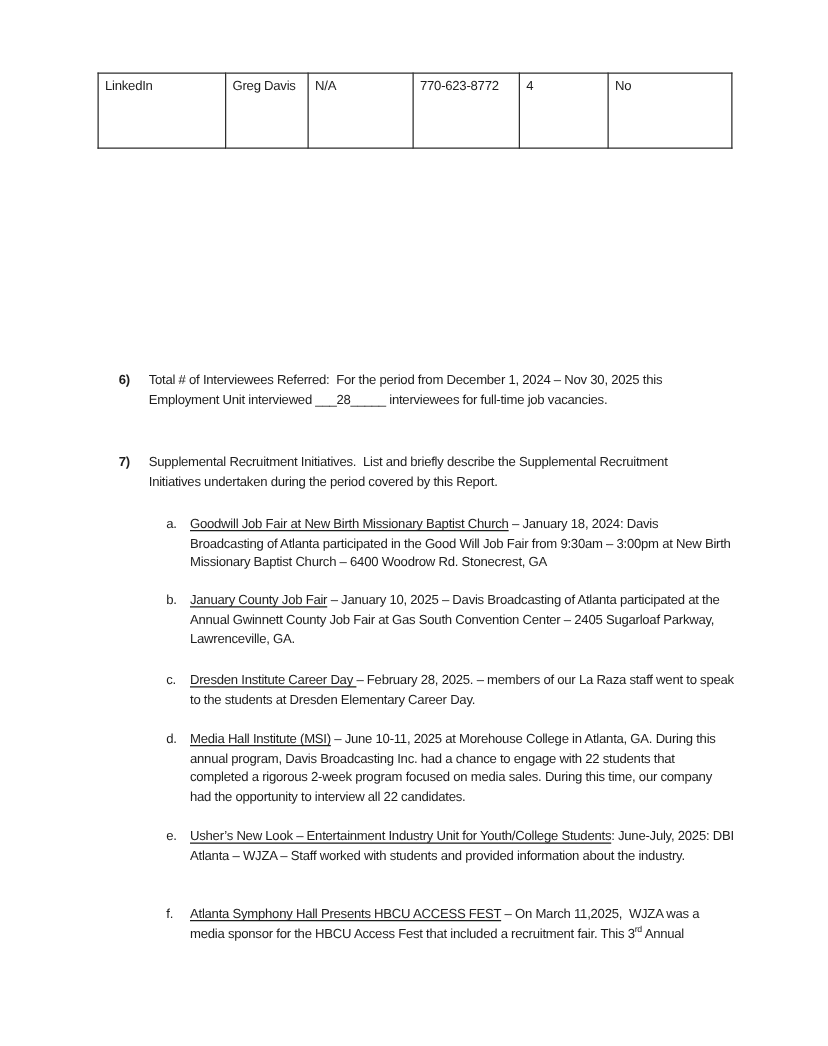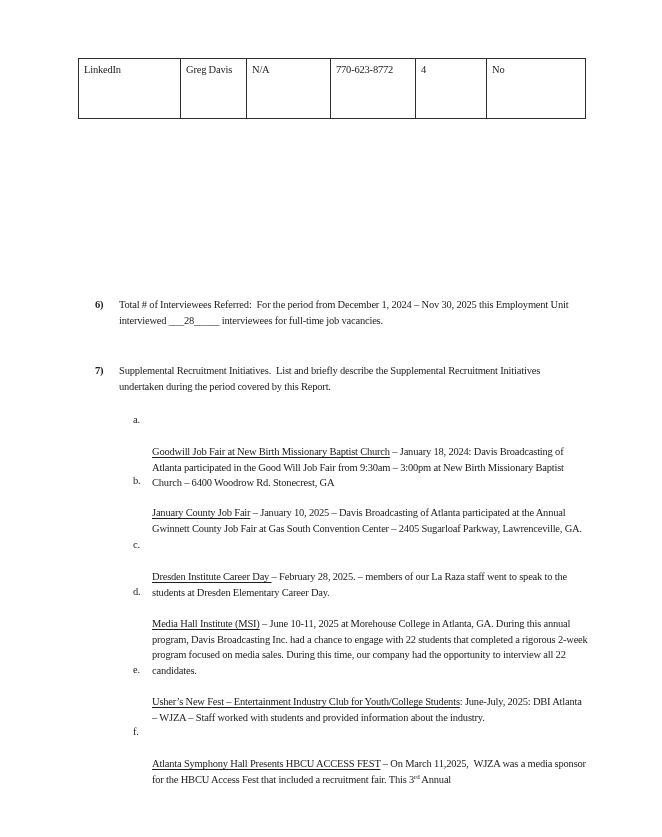--- a/index.html
+++ b/index.html
@@ -5,21 +5,21 @@
   html, body {
     margin: 0;
     padding: 0;
     background: #ffffff;
   }
   .page {
     position: relative;
     width: 662px;
     height: 837px;
     background: #ffffff;
-    font-family: Liberation Serif, serif;
+    font-family: Liberation Sans, sans-serif;
     font-size: 10.5px;
     line-height: 15.6px;
     letter-spacing: -0.2px;
     color: #1d1d1d;
     overflow: hidden;
   }
   table.src-table {
     position: absolute;
     left: 78px;
     top: 58px;
@@ -54,21 +54,20 @@
   }
   .sub .letter {
     position: absolute;
     left: 0;
     top: 0;
   }
   .sub .stext {
     margin-left: 19px;
     width: 436px;
     white-space: pre-wrap;
-    margin-top: 32px;
   }
   .u {
     text-decoration: underline;
     text-underline-offset: 2px;
     text-decoration-thickness: 1px;
   }
   sup {
     font-size: 7px;
     line-height: 0;
     vertical-align: super;
@@ -125,21 +124,21 @@
     <div class="stext"><span class="u">Dresden Institute Career Day </span><span>– February 28, 2025. – members of our La Raza staff went to speak to the students at Dresden Elementary Career Day.</span></div>
   </div>
 
   <div class="sub" style="top:584px">
     <span class="letter">d.</span>
     <div class="stext"><span class="u">Media Hall Institute (MSI)</span><span> – June 10-11, 2025 at Morehouse College in Atlanta, GA. During this annual program, Davis Broadcasting Inc. had a chance to engage with 22 students that completed a rigorous 2-week program focused on media sales. During this time, our company had the opportunity to interview all 22 candidates.</span></div>
   </div>
 
   <div class="sub" style="top:662px">
     <span class="letter">e.</span>
-    <div class="stext"><span class="u">Usher’s New Fest – Entertainment Industry Club for Youth/College Students</span><span>: June-July, 2025: DBI Atlanta – WJZA – Staff worked with students and provided information about the industry.</span></div>
+    <div class="stext"><span class="u">Usher’s New Look – Entertainment Industry Unit for Youth/College Students</span><span>: June-July, 2025: DBI Atlanta – WJZA – Staff worked with students and provided information about the industry.</span></div>
   </div>
 
   <div class="sub" style="top:724px">
     <span class="letter">f.</span>
     <div class="stext"><span class="u">Atlanta Symphony Hall Presents HBCU ACCESS FEST</span><span> – On March 11,2025,  WJZA was a media sponsor for the HBCU Access Fest that included a recruitment fair. This 3</span><sup>rd</sup><span> Annual</span></div>
   </div>
 
 </div>
 
 </body></html>

